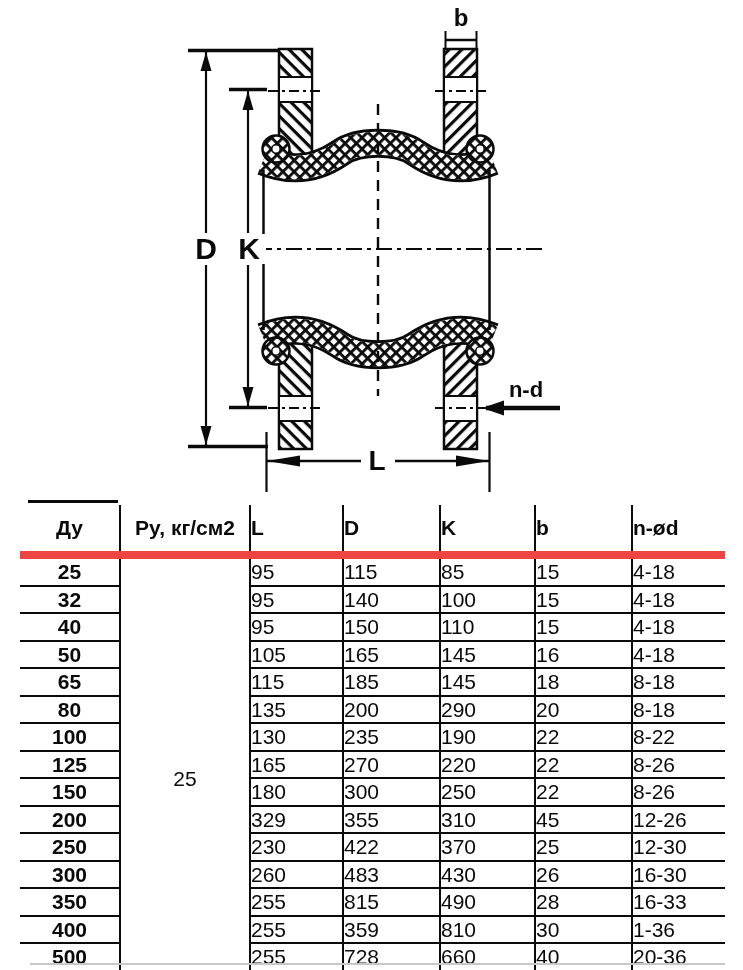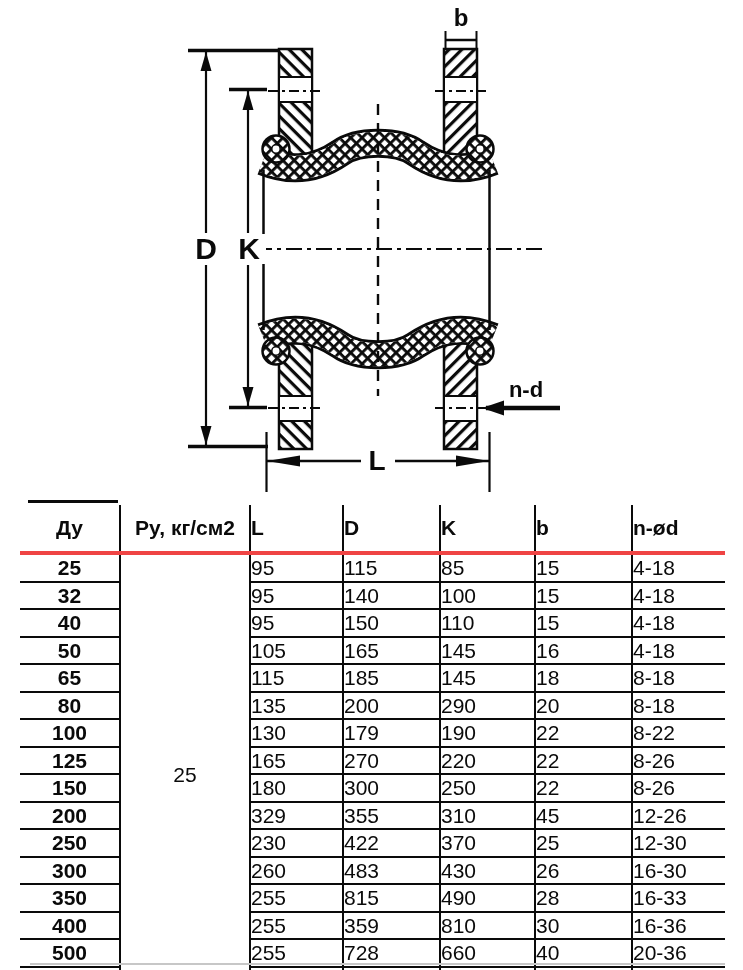--- a/index.html
+++ b/index.html
@@ -2,21 +2,21 @@
 <html><head>
 <meta charset="utf-8">
 <style>
   html,body{margin:0;padding:0;background:#fff;}
   #stage{position:relative;width:743px;height:970px;background:#fff;overflow:hidden;
          font-family:"Liberation Sans",sans-serif;color:#0a0a0a;}
   #drawing{position:absolute;top:0;left:0;}
   
   #dim-table{position:absolute;left:20px;top:505px;width:705px;border-collapse:collapse;table-layout:fixed;}
   #dim-table th,#dim-table td{padding:0;font-size:21px;height:25.5px;line-height:25.5px;white-space:nowrap;}
-  #dim-table thead th{height:46px;line-height:46px;font-weight:bold;border-bottom:4px solid #ef4444;}
+  #dim-table thead th{height:46px;line-height:46px;font-weight:bold;border-bottom:8px solid #ef4444;}
   .sep{border-right:2px solid #0a0a0a;}
   .c-du{text-align:center;padding-right:40px;font-weight:bold;}
   .c-py{text-align:center;vertical-align:middle;font-weight:normal;}
   .c-val{text-align:left;padding-left:17px;font-weight:normal;}
   thead .c-val{font-weight:bold;}
   #dim-table tbody td{border-bottom:2px solid #0a0a0a;}
   #dim-table tbody td.c-py{border-bottom:none;}
   
   #top-stub{position:absolute;left:28px;top:500px;width:90px;height:3px;background:#0a0a0a;}
   #bottom-faint{position:absolute;left:30px;top:963px;width:695px;height:2px;background:#c7c7c7;}
@@ -212,21 +212,21 @@
           <td class="c-du sep">80</td>
           <td class="c-val sep">135</td>
           <td class="c-val sep">200</td>
           <td class="c-val sep">290</td>
           <td class="c-val sep">20</td>
           <td class="c-val">8-18</td>
         </tr>
         <tr>
           <td class="c-du sep">100</td>
           <td class="c-val sep">130</td>
-          <td class="c-val sep">179</td>
+          <td class="c-val sep">235</td>
           <td class="c-val sep">190</td>
           <td class="c-val sep">22</td>
           <td class="c-val">8-22</td>
         </tr>
         <tr>
           <td class="c-du sep">125</td>
           <td class="c-val sep">165</td>
           <td class="c-val sep">270</td>
           <td class="c-val sep">220</td>
           <td class="c-val sep">22</td>
@@ -271,21 +271,21 @@
           <td class="c-val sep">490</td>
           <td class="c-val sep">28</td>
           <td class="c-val">16-33</td>
         </tr>
         <tr>
           <td class="c-du sep">400</td>
           <td class="c-val sep">255</td>
           <td class="c-val sep">359</td>
           <td class="c-val sep">810</td>
           <td class="c-val sep">30</td>
-          <td class="c-val">16-36</td>
+          <td class="c-val">1-36</td>
         </tr>
         <tr>
           <td class="c-du sep">500</td>
           <td class="c-val sep">255</td>
           <td class="c-val sep">728</td>
           <td class="c-val sep">660</td>
           <td class="c-val sep">40</td>
           <td class="c-val">20-36</td>
         </tr>
         <tr>

